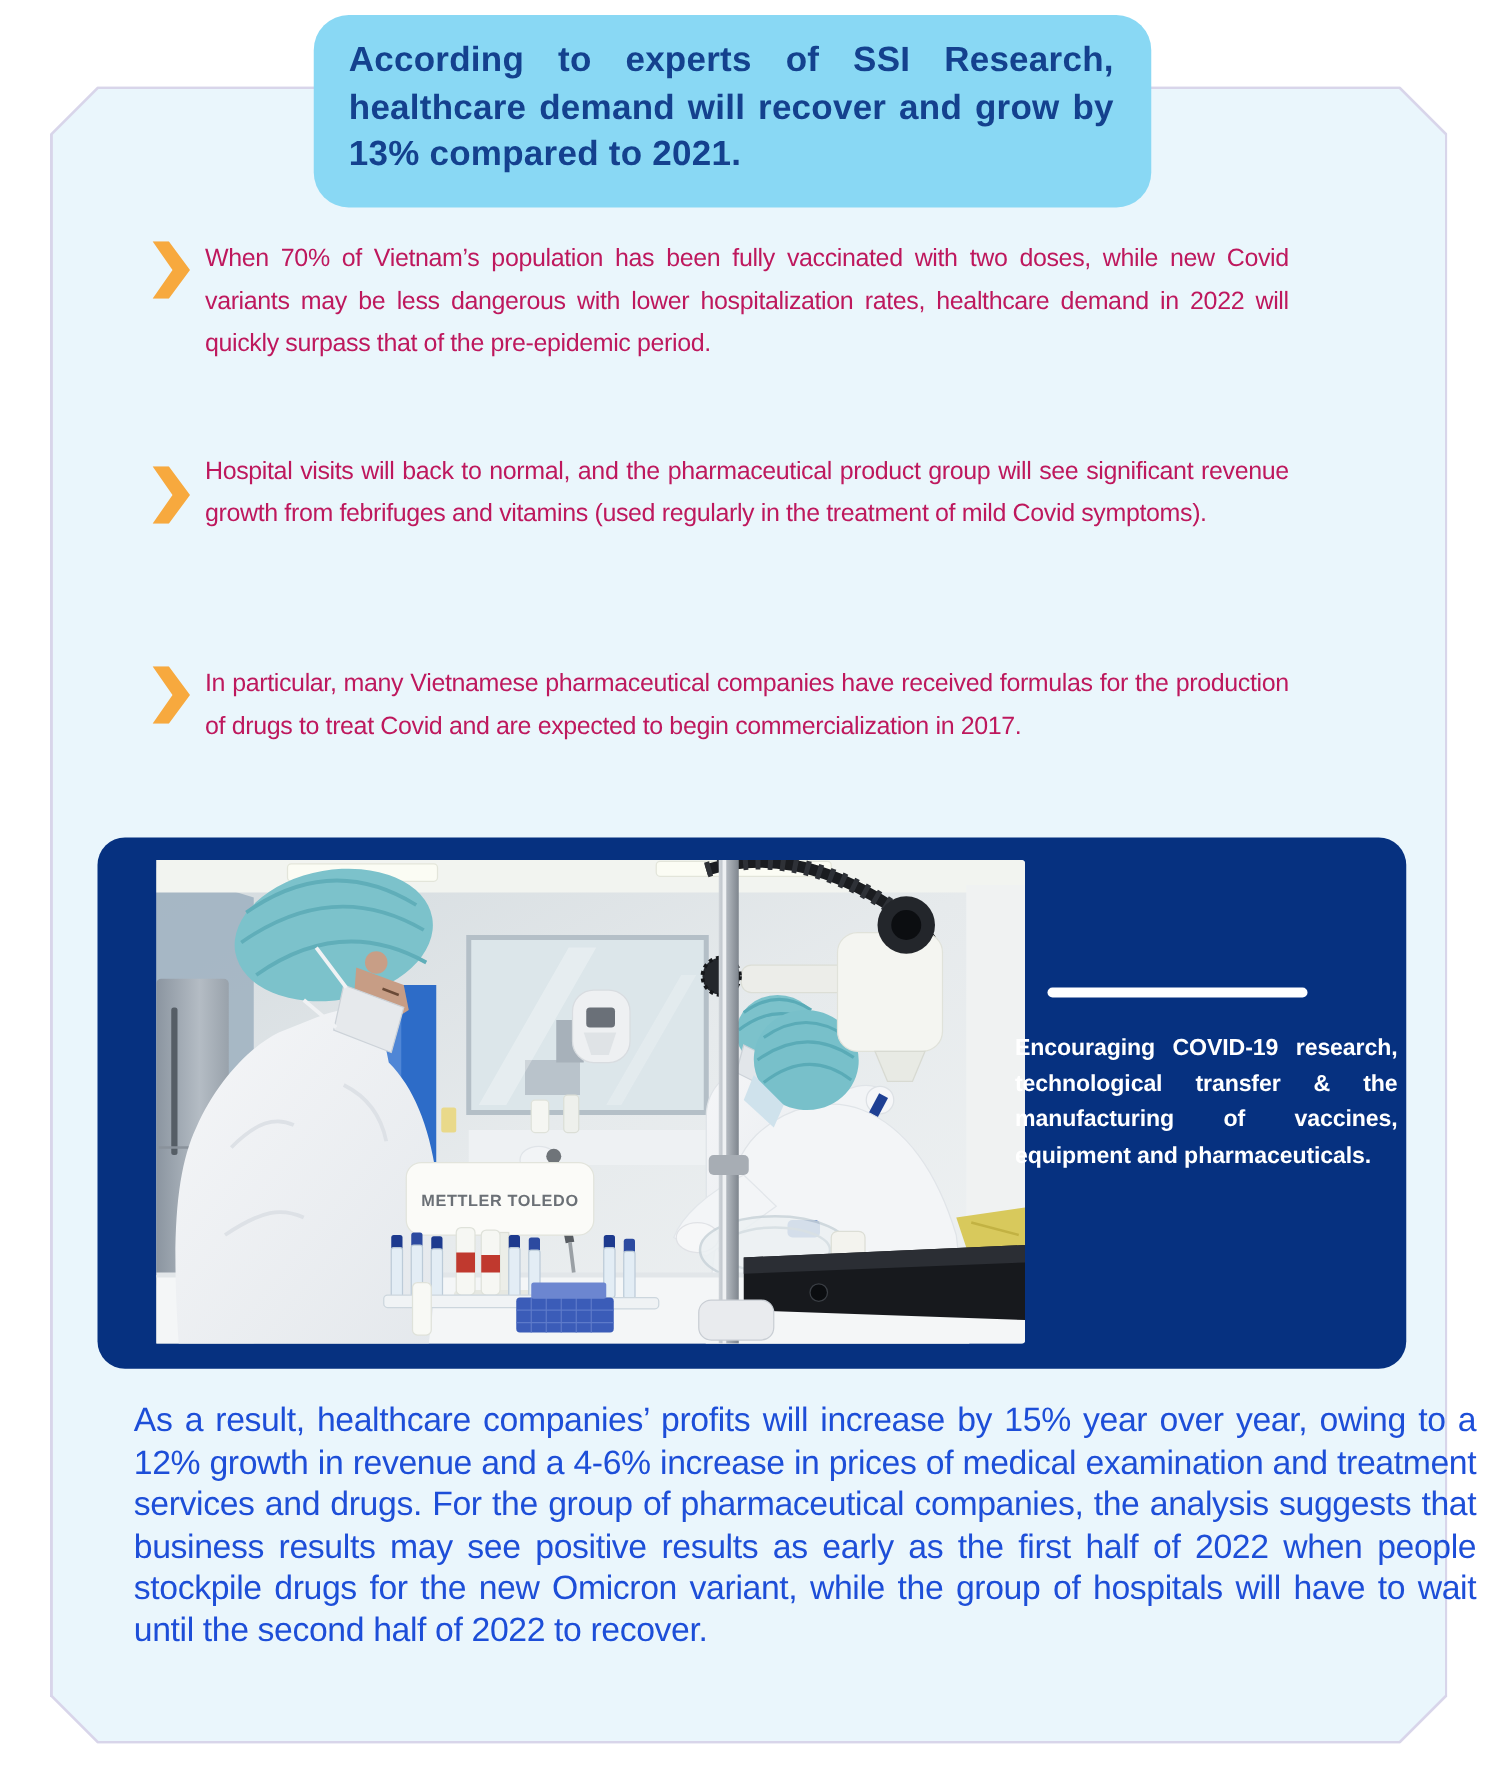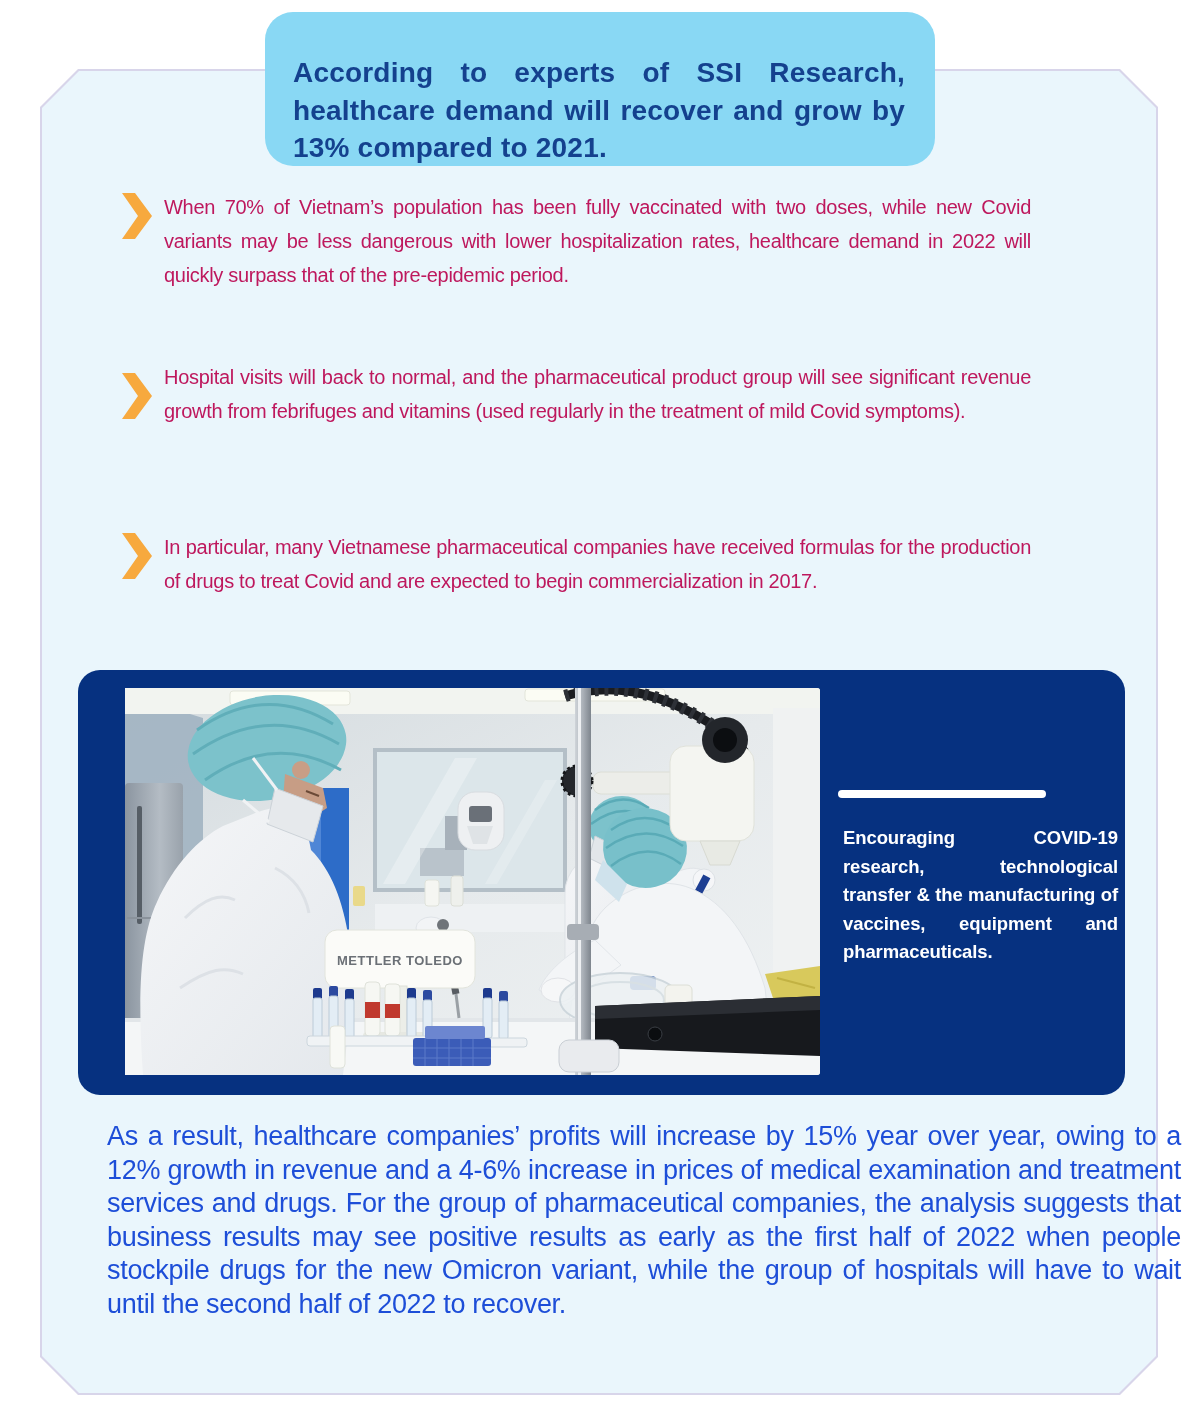--- a/index.html
+++ b/index.html
@@ -7,40 +7,40 @@
   .page{position:relative;width:1200px;height:1412px;background:#ffffff;overflow:hidden;}
 
   
   .panel-outer{position:absolute;left:40px;top:69px;width:1118px;height:1326px;
     background:#d8d5ea;
     clip-path:polygon(38px 0,calc(100% - 38px) 0,100% 38px,100% calc(100% - 38px),calc(100% - 38px) 100%,38px 100%,0 calc(100% - 38px),0 38px);}
   .panel-inner{position:absolute;left:2px;top:2px;right:2px;bottom:2px;background:#eaf6fc;
     clip-path:polygon(37px 0,calc(100% - 37px) 0,100% 37px,100% calc(100% - 37px),calc(100% - 37px) 100%,37px 100%,0 calc(100% - 37px),0 37px);}
 
   
-  .header-box{position:absolute;left:265px;top:12px;width:670px;height:154px;
-    background:#89d8f4;border-radius:28px;box-sizing:border-box;padding:42px 30px 0 28px;}
+  .header-box{position:absolute;left:251px;top:12px;width:670px;height:154px;
+    background:#89d8f4;border-radius:28px;box-sizing:border-box;padding:17px 30px 0 28px;}
   .header-box .headline{color:#14418e;font-weight:700;font-size:28px;line-height:1.34;
     text-align:justify;text-align-last:left;letter-spacing:.2px;}
 
   
   .bullet-row{position:absolute;left:122px;width:912px;display:flex;}
   .bullet-row .chev{flex:0 0 30px;margin-right:12px;margin-top:3px;}
   .bullet-row .btext{flex:1;max-width:867px;color:#be185d;font-size:20px;line-height:34px;
     text-align:justify;text-align-last:left;letter-spacing:-0.3px;}
   .b1{top:190px;} .b2{top:360px;align-items:center;} .b3{top:530px;}
 
   
   .photo-card{position:absolute;left:78px;top:670px;width:1047px;height:425px;
     background:#063180;border-radius:22px;}
   .photo-frame{position:absolute;left:25px;top:18px;width:695px;height:387px;border-radius:3px;overflow:hidden;padding-left:22px;}
   .caption-zone{position:absolute;left:734px;top:120px;width:306px;}
   .caption-divider{width:208px;height:8px;border-radius:4px;background:#ffffff;margin-left:26px;}
   .caption-text{margin-top:26px;color:#ffffff;font-weight:700;font-size:18.5px;line-height:28.6px;
-    text-align:justify;text-align-last:left;letter-spacing:-0.1px;margin-left:31px;}
+    text-align:justify;text-align-last:left;letter-spacing:-0.1px;}
 
   
   .closing{position:absolute;left:63px;top:1120px;width:1074px;color:#1d4ed8;
     font-size:27px;line-height:33.6px;text-align:justify;text-align-last:left;letter-spacing:-0.3px;margin-left:44px;}
 </style>
 </head>
 <body>
 
 <div class="page">
 

